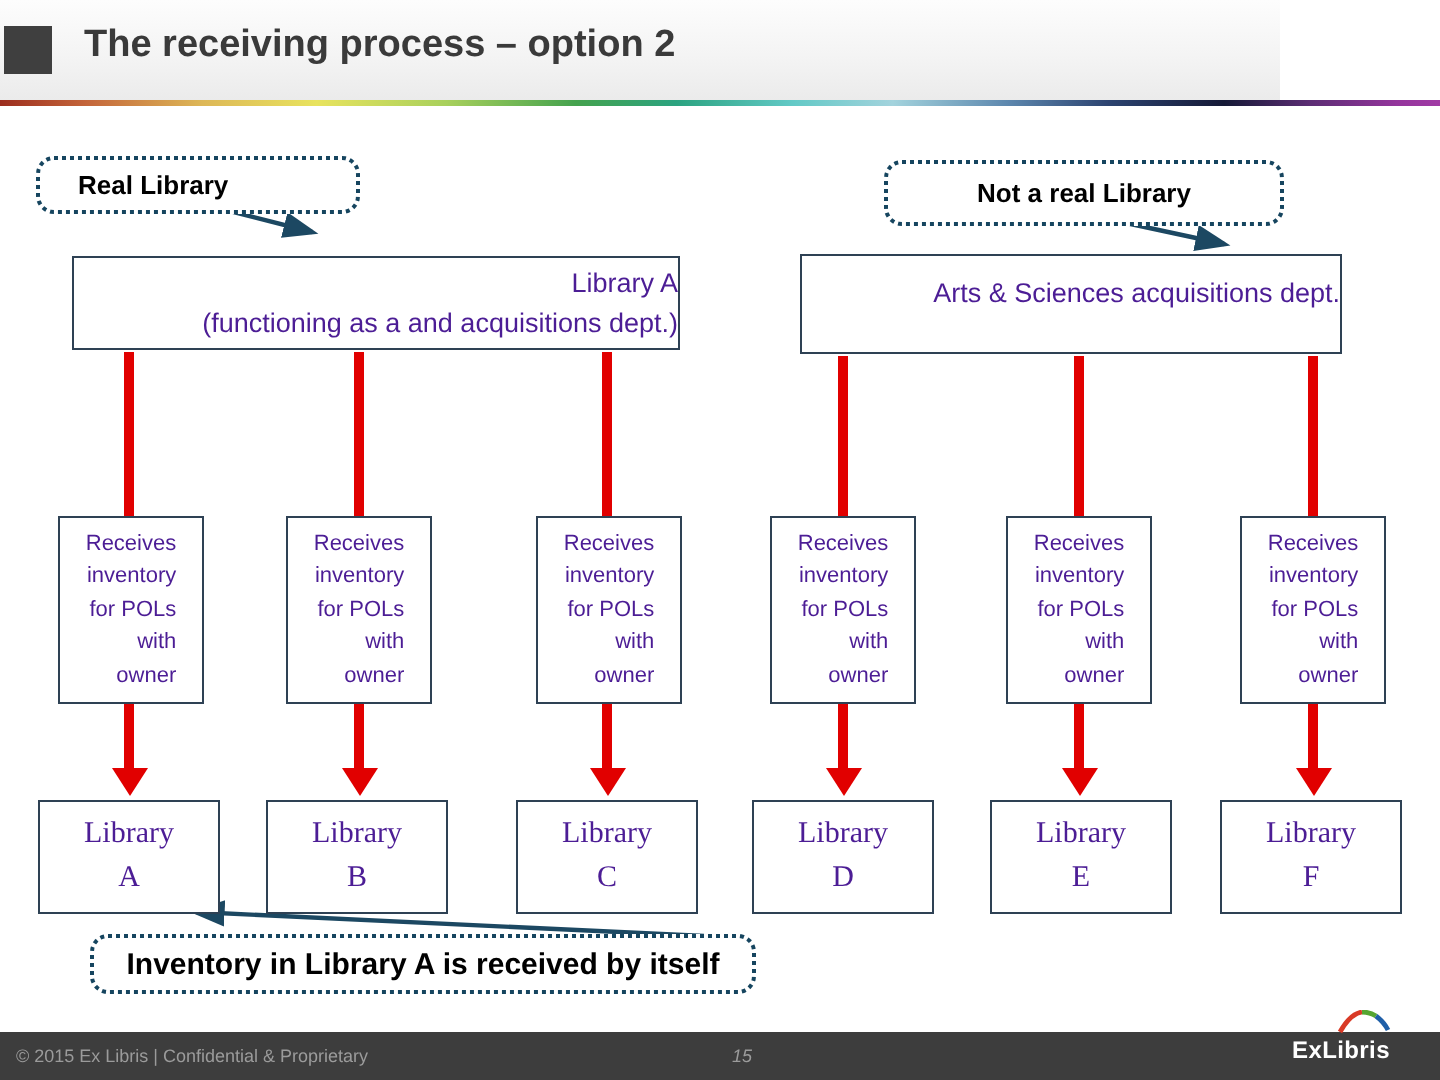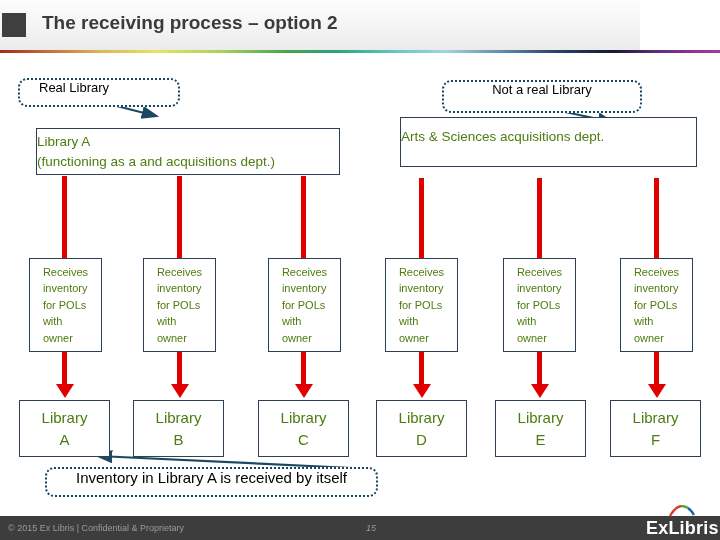--- a/index.html
+++ b/index.html
@@ -9,45 +9,45 @@
   .hdr{position:absolute;left:0;top:0;width:640px;height:50px;
        background:linear-gradient(180deg,#fdfdfd 0%,#f3f3f3 60%,#ebebeb 100%);}
   .title-square{position:absolute;left:2px;top:13px;width:24px;height:24px;background:#3f3f3f;}
   .title{position:absolute;left:42px;top:12px;margin:0;font-size:19px;font-weight:bold;
          color:var(--title-color);}
   .rainbow{position:absolute;left:0;top:50px;width:720px;height:3px;
        background:linear-gradient(90deg,#9c2d1e 0%,#c4653a 6%,#ddb757 14%,#e8e35e 22%,
        #a8d05c 31%,#44a24e 40%,#2ba380 47%,#62c9c6 55%,#a3d3dd 62%,#5d87ae 70%,
        #2c4370 77%,#151936 85%,#5c2d74 91%,#94359c 97%,#a13ba5 100%);}
   
-  .box{position:absolute;box-sizing:border-box;background:#fff;text-align:left;color:#4d7c0f;
+  .box{position:absolute;box-sizing:border-box;background:#fff;text-align:right;color:#4c1d95;
        border:1.6px solid var(--box-border);}
   .hbox{font-size:13.5px;line-height:20px;padding-top:3px;}
   .recv{width:73px;height:94px;font-size:11px;font-weight:normal;line-height:1.5;
         display:flex;align-items:center;justify-content:center;white-space:pre-line;}
   .lib{width:91px;height:57px;font-size:15px;line-height:1.45;
-       display:flex;flex-direction:column;align-items:center;justify-content:center;}
+       display:flex;flex-direction:column;align-items:center;justify-content:center;font-family:Liberation Serif, serif;}
   
   .callout{position:absolute;box-sizing:border-box;background:#fff;color:#000;
            border:2px dotted var(--callout-border);border-radius:9px;
-           display:flex;align-items:flex-start;font-size:13px;}
+           display:flex;align-items:center;font-size:13px;font-weight:bold;}
   
   .redline{position:absolute;width:5px;background:var(--arrow-red);}
   .redhead{position:absolute;width:0;height:0;border-left:9px solid transparent;
            border-right:9px solid transparent;border-top:14px solid var(--arrow-red);}
   
   .leaders{position:absolute;left:0;top:0;width:720px;height:540px;pointer-events:none;}
   .leaders line{stroke:var(--leader-stroke);stroke-width:2.2;}
   
   .footer{position:absolute;left:0;top:516px;width:720px;height:24px;
           background:var(--footer-bg);color:var(--footer-text-color);font-size:9px;}
   .footer .copy{position:absolute;left:8px;top:7px;}
   .footer .pageno{position:absolute;left:366px;top:7px;font-style:italic;}
   .logo{position:absolute;left:644px;top:503px;width:66px;height:36px;}
-  .logo .word{position:absolute;left:2px;top:15px;color:#fff;font-size:18px;font-weight:bold;
+  .logo .word{position:absolute;left:2px;top:15px;color:#fff;font-size:12px;font-weight:bold;
               letter-spacing:0.2px;}
   .logo svg{position:absolute;left:24px;top:2px;}
 </style>
 </head>
 <body>
 
 <div class="slide">
 
   <div class="hdr">
     <div class="title-square"></div>
@@ -70,21 +70,21 @@
     <span>Real Library</span>
   </div>
   <div class="callout" style="left:442px;top:80px;width:200px;height:33px;justify-content:center;">
     <span>Not a real Library</span>
   </div>
 
   <div class="box hbox" style="left:36px;top:128px;width:304px;height:47px;">
     <div>Library A</div>
     <div>(functioning as a and acquisitions dept.)</div>
   </div>
-  <div class="box hbox" style="left:400px;top:117px;width:297px;height:50px;padding-top:9px;">
+  <div class="box hbox" style="left:400px;top:127px;width:271px;height:50px;padding-top:9px;">
     <div>Arts &amp; Sciences acquisitions dept.</div>
   </div>
 
   <div class="redline" style="left:62px;top:176px;height:82px;"></div>
   <div class="redline" style="left:177px;top:176px;height:82px;"></div>
   <div class="redline" style="left:301px;top:176px;height:82px;"></div>
   <div class="redline" style="left:419px;top:178px;height:80px;"></div>
   <div class="redline" style="left:537px;top:178px;height:80px;"></div>
   <div class="redline" style="left:654px;top:178px;height:80px;"></div>
 

